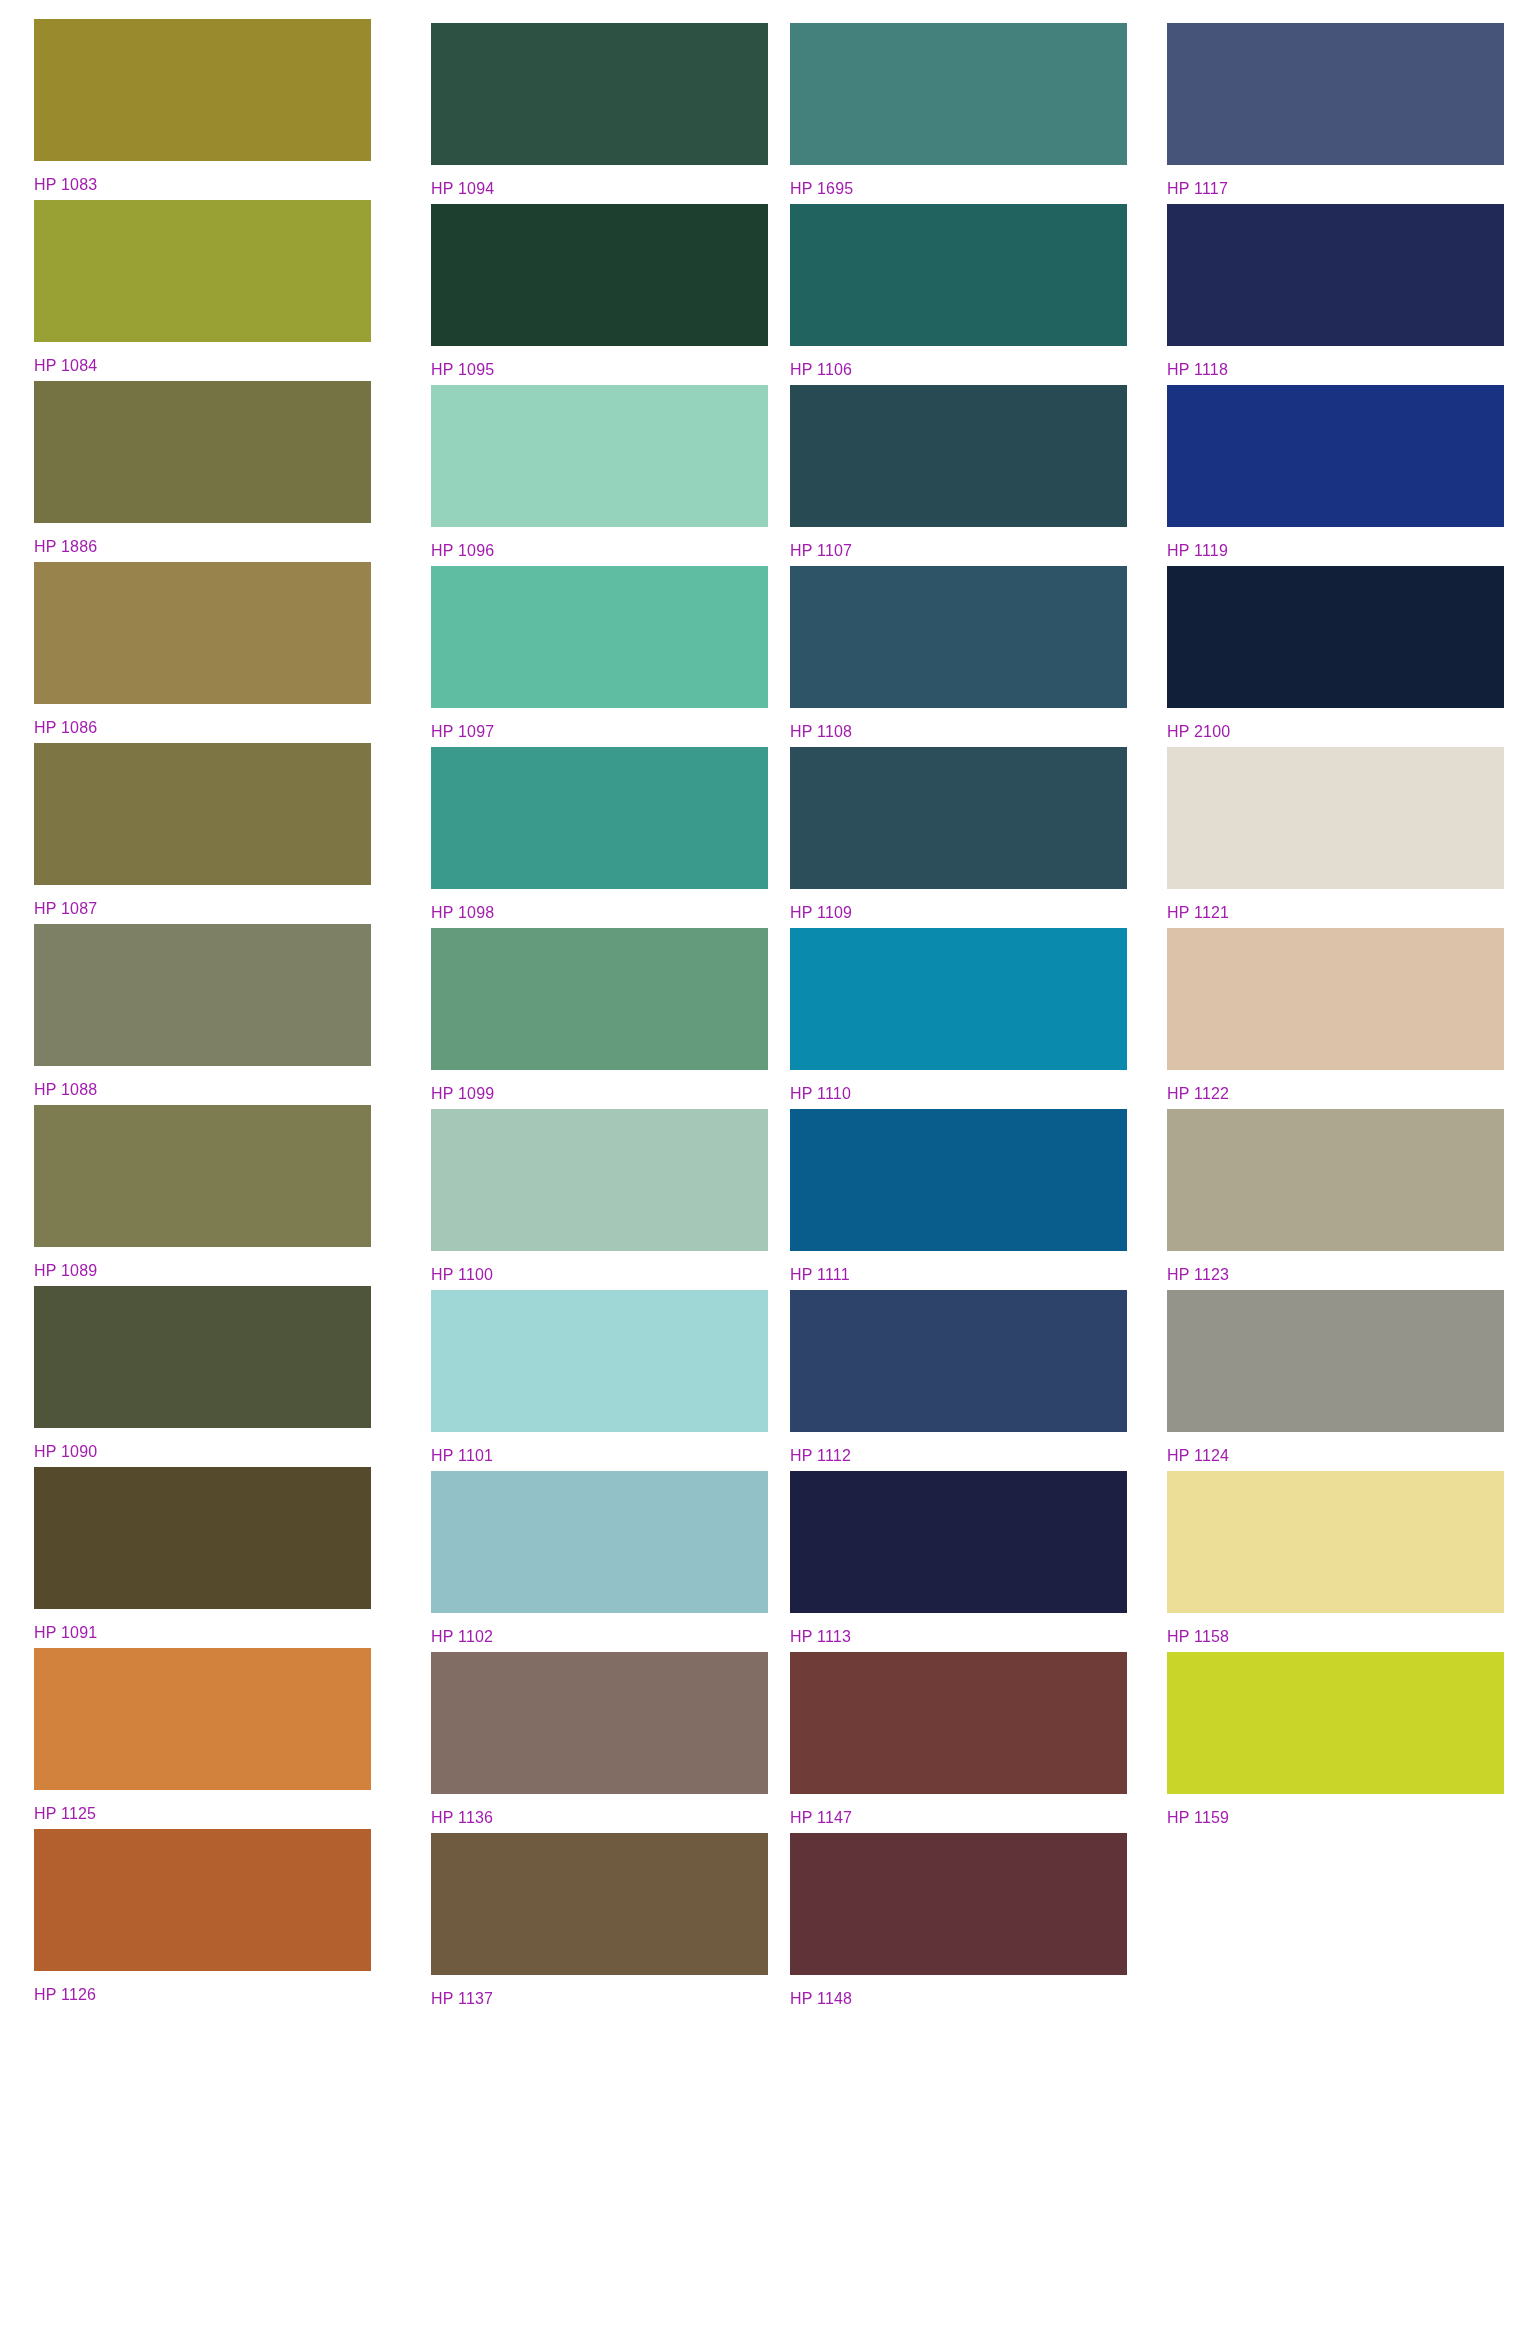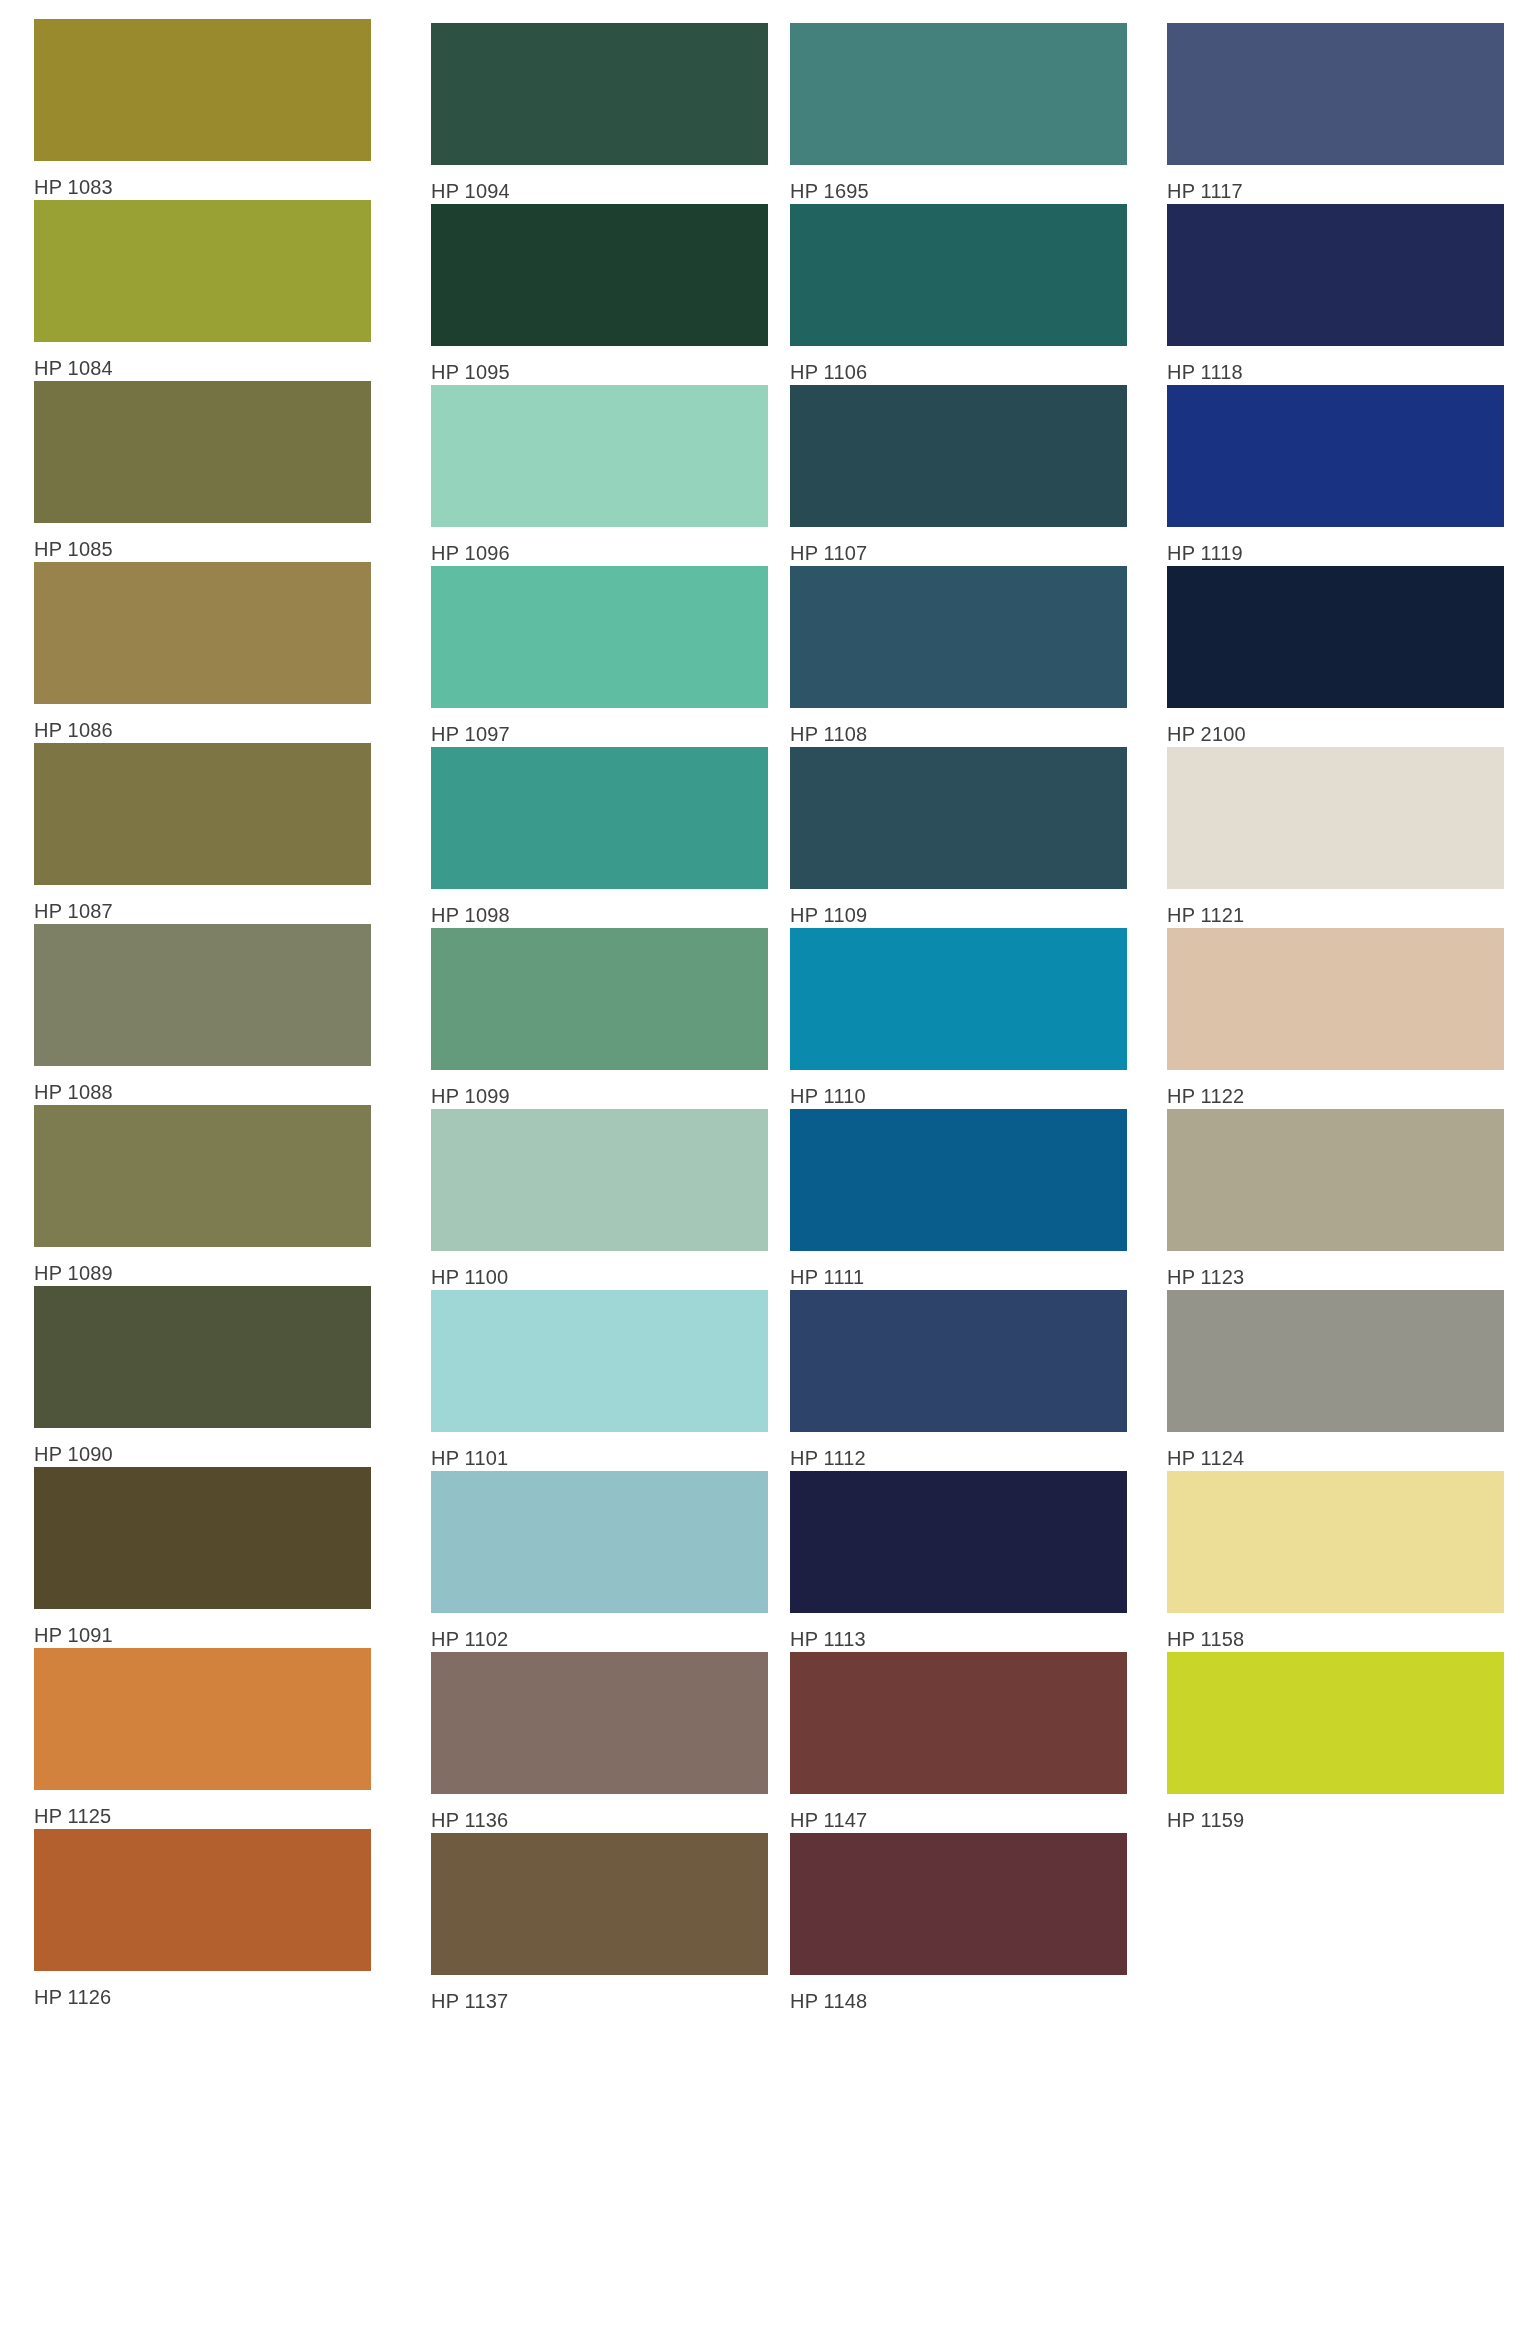--- a/index.html
+++ b/index.html
@@ -44,23 +44,23 @@
   }
 
   .swatch-chip {
     width: 337px;
     height: 142px;
     display: block;
   }
 
   .swatch-label {
     display: block;
-    font-size: 20px;
+    font-size: 16px;
     line-height: 1;
-    color: #404040;
+    color: #a21caf;
     letter-spacing: 0.2px;
     padding-top: 16px;
     white-space: nowrap;
     font-weight: 400;
   }
 </style>
 </head>
 <body>
 
 <div id="swatch-sheet">
@@ -69,21 +69,21 @@
       <div class="swatch-cell">
         <div class="swatch-chip" style="background-color: rgb(153, 138, 46);"></div>
         <span class="swatch-label">HP 1083</span>
       </div>
       <div class="swatch-cell">
         <div class="swatch-chip" style="background-color: rgb(154, 161, 52);"></div>
         <span class="swatch-label">HP 1084</span>
       </div>
       <div class="swatch-cell">
         <div class="swatch-chip" style="background-color: rgb(117, 114, 67);"></div>
-        <span class="swatch-label">HP 1085</span>
+        <span class="swatch-label">HP 1886</span>
       </div>
       <div class="swatch-cell">
         <div class="swatch-chip" style="background-color: rgb(153, 131, 77);"></div>
         <span class="swatch-label">HP 1086</span>
       </div>
       <div class="swatch-cell">
         <div class="swatch-chip" style="background-color: rgb(125, 118, 68);"></div>
         <span class="swatch-label">HP 1087</span>
       </div>
       <div class="swatch-cell">

